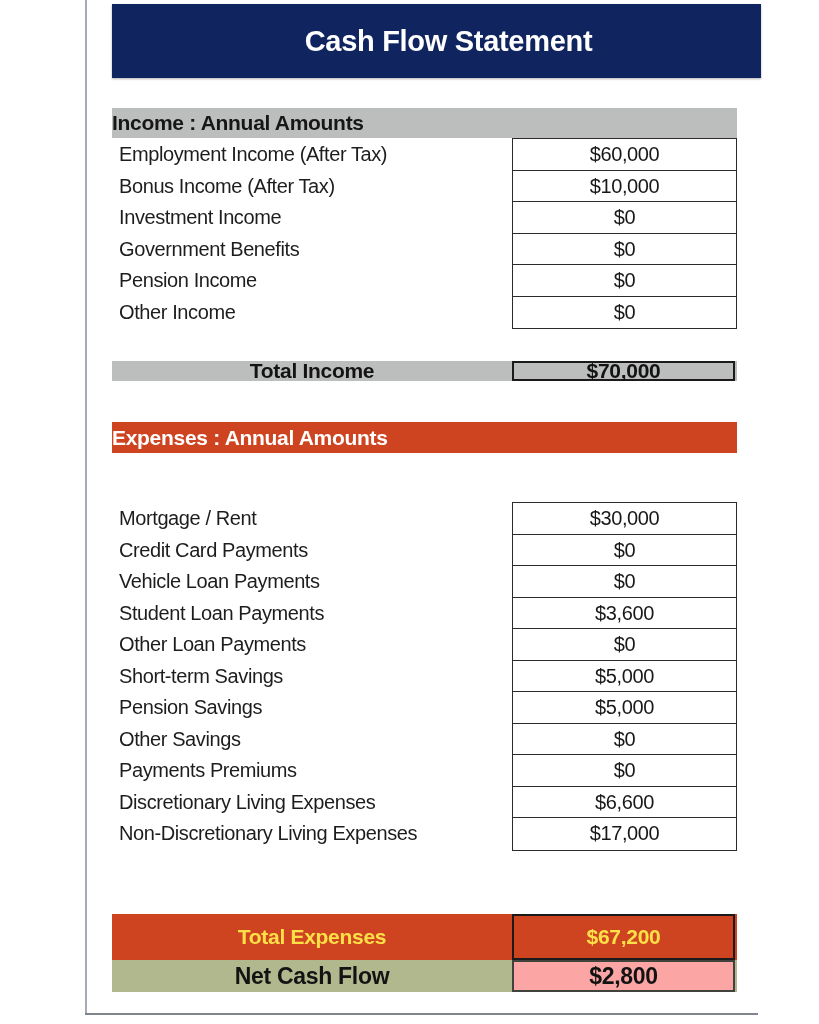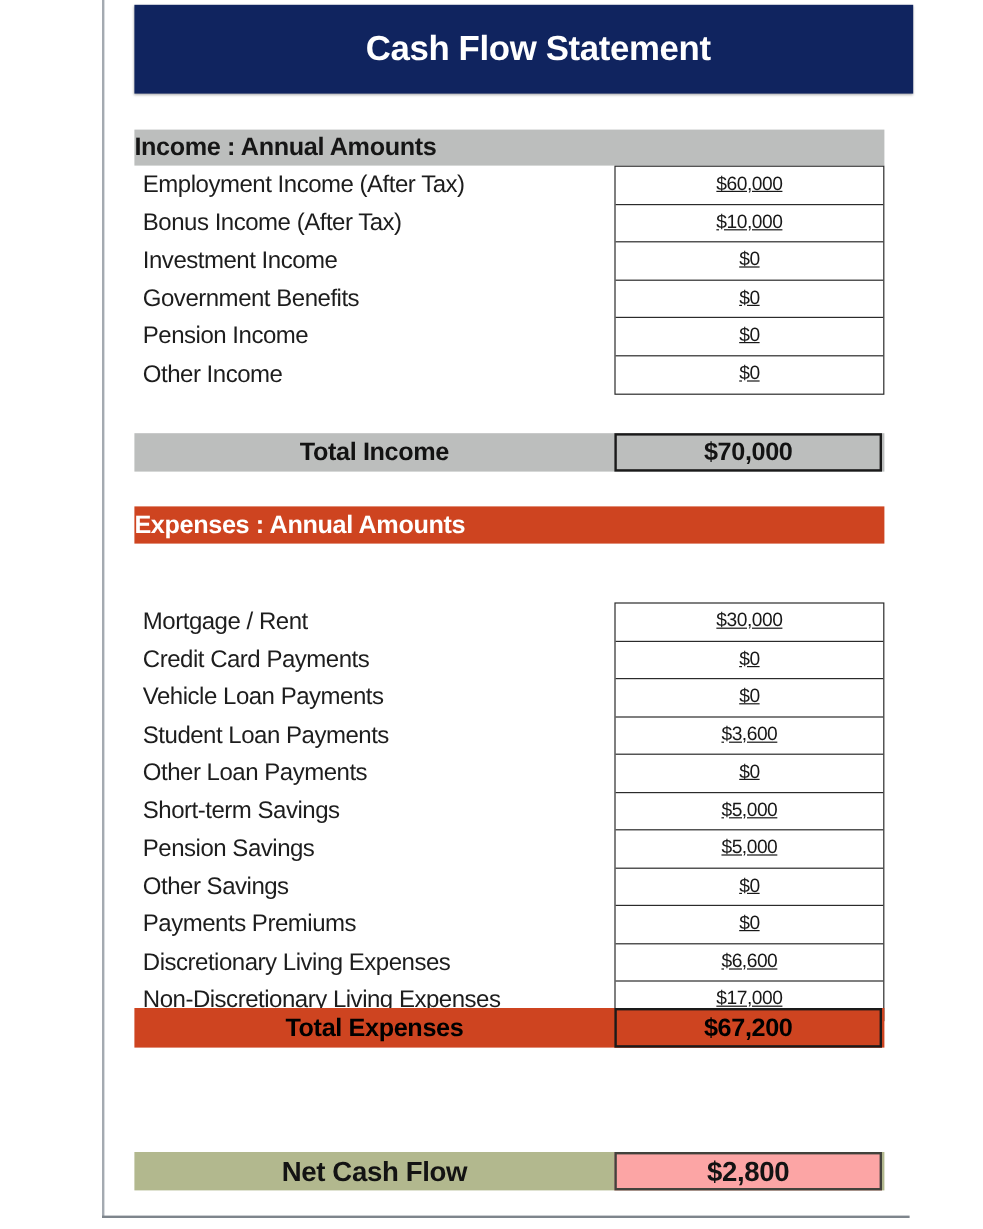--- a/index.html
+++ b/index.html
@@ -98,24 +98,23 @@
     border: 1.6px solid #2b2b2b;
     background: #ffffff;
     box-sizing: content-box;
   }
   .values-col .value-cell {
     height: 31.5px;
     line-height: 30px;
     box-sizing: border-box;
     border-bottom: 1.6px solid #2b2b2b;
     text-align: center;
-    font-size: 16px;
+    font-size: 20px;
     color: #181818;
     letter-spacing: -0.4px;
-    text-decoration: underline;
   }
   .values-col .value-cell:last-child { border-bottom: none; }
 
   
   .summary-bar {
     position: absolute;
     left: 112px;
     width: 625px;
   }
   .summary-bar .summary-label {
@@ -131,32 +130,32 @@
     position: absolute;
     left: 400px; top: 0;
     width: 223px; height: 100%;
     box-sizing: border-box;
     display: flex; align-items: center; justify-content: center;
     font-weight: bold;
     font-size: 21px;
     letter-spacing: -0.3px;
   }
   .total-income {
-    top: 361px; height: 32px;
+    top: 361px; height: 20px;
     background: #bcbebd;
     color: #131313;
   }
   .total-income .summary-value {
     border: 2px solid #1a1a1a;
     background: #bcbebd;
   }
   .total-expenses {
-    top: 840px; height: 33px;
+    top: 914px; height: 46px;
     background: #ce4420;
-    color: #000000;
+    color: #fde047;
   }
   .total-expenses .summary-value {
     border: 2px solid #1a1a1a;
     background: #ce4420;
   }
   .net-cash-flow {
     top: 960px; height: 32px;
     background: #b2b88e;
     color: #131313;
   }

